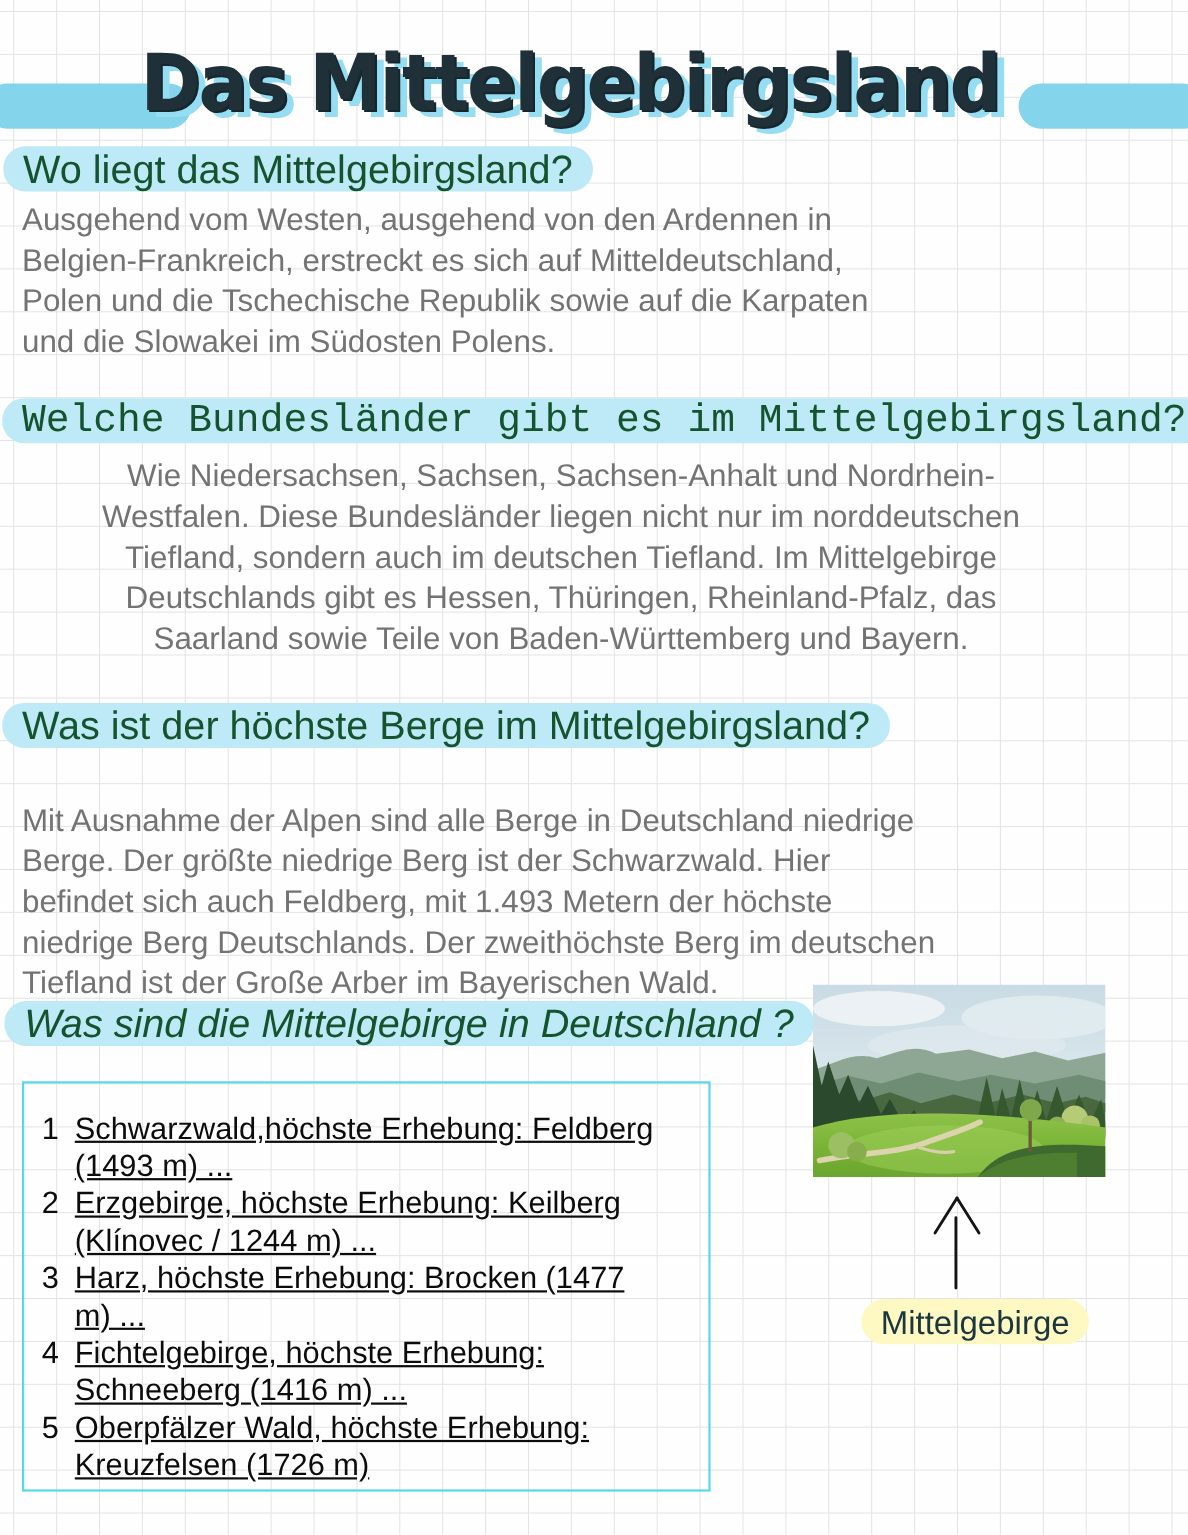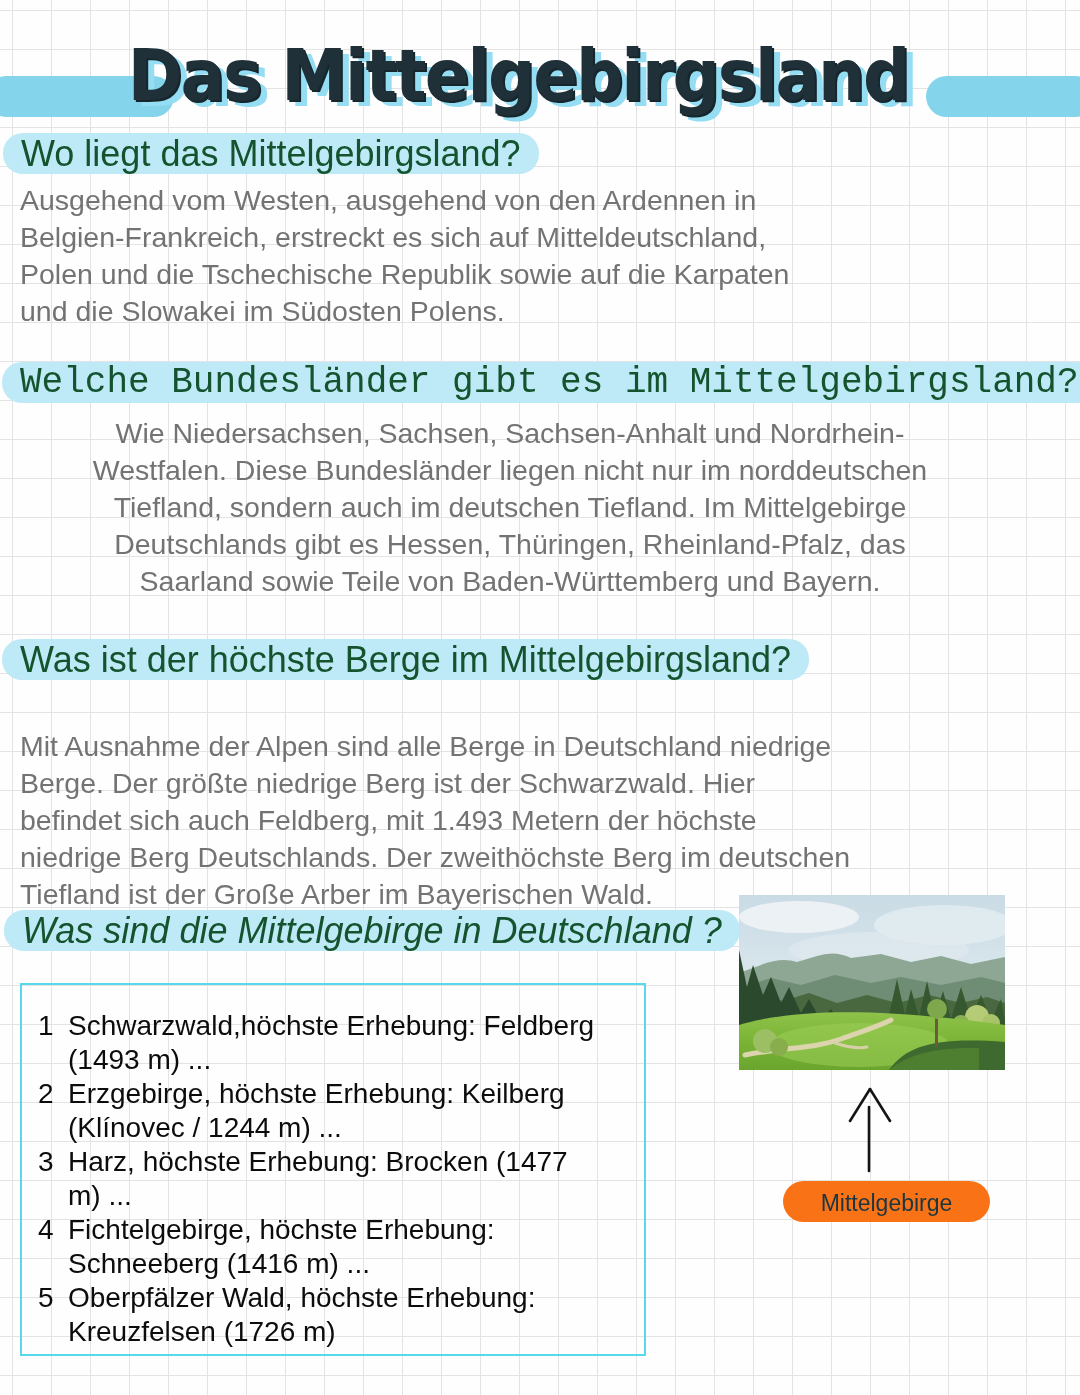--- a/index.html
+++ b/index.html
@@ -43,30 +43,30 @@
   }
 
   
   .list-box{
     position:absolute;left:20px;top:983px;width:626px;height:373px;
     border:2px solid #57d8eb;box-sizing:border-box;
     padding:24px 6px 0 16px;
   }
   .list-item{display:flex;margin:0;}
   .li-num{flex:0 0 30px;font-size:28px;line-height:34px;color:#0c0c0c;}
-  .li-text{flex:1;font-size:28px;line-height:34px;white-space:pre-line;color:#0c0c0c;}
+  .li-text{flex:1;font-size:28px;line-height:34px;white-space:pre-line;color:#0c0c0c;text-decoration:underline;}
 
   
   .photo{position:absolute;left:739px;top:895px;width:266px;height:175px;display:block;}
   .arrow{position:absolute;left:838px;top:1083px;width:64px;height:92px;}
   .caption-pill{
     position:absolute;left:783px;top:1181px;height:41px;min-width:207px;
     box-sizing:border-box;display:inline-flex;align-items:center;justify-content:center;
-    padding:4px 16px 0 16px;border-radius:21px;background:#f97316;
-    font-size:23px;color:#1c3640;white-space:nowrap;
+    padding:4px 16px 0 16px;border-radius:21px;background:#fef9c3;
+    font-size:30px;color:#1c3640;white-space:nowrap;
   }
 </style>
 </head>
 <body>
 
 <div class="title-wrap">
   <span class="side-pill left"></span>
   <span class="side-pill right"></span>
   <span class="title-stack">
     <span class="title-echo">Das Mittelgebirgsland</span>

